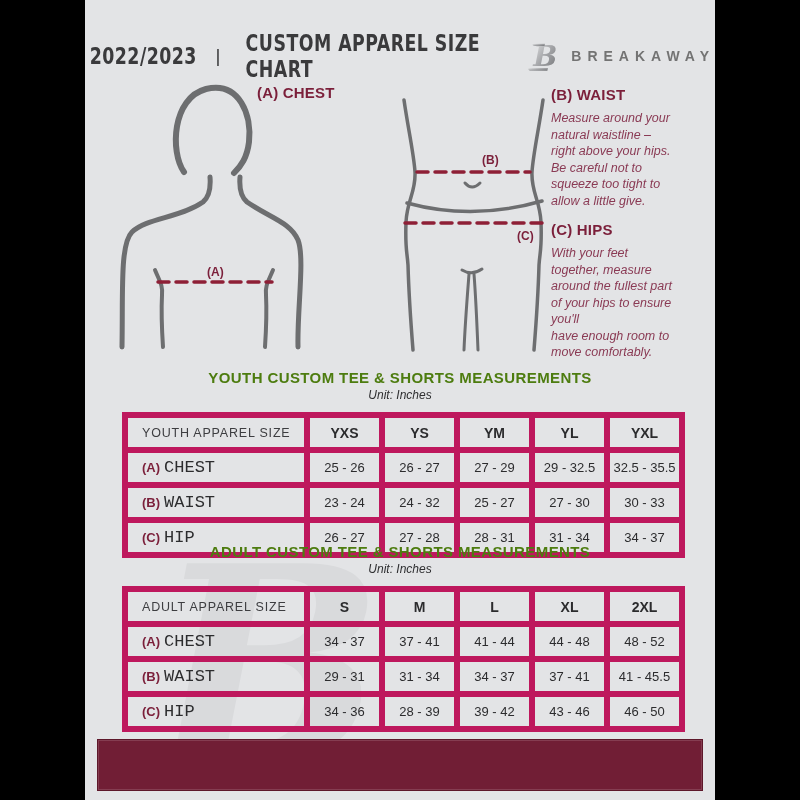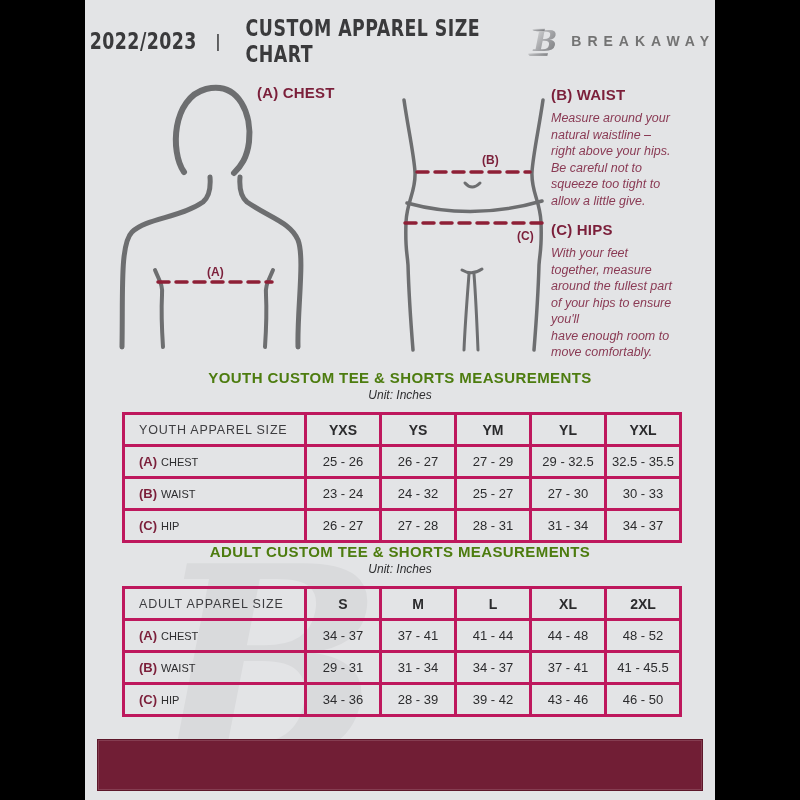--- a/index.html
+++ b/index.html
@@ -7,21 +7,21 @@
           font-family:"Liberation Sans",sans-serif;}
   .doc{position:absolute;left:85px;top:0;width:630px;height:800px;background:#e3e4e6;}
   .doc > *{position:absolute;z-index:1;}
 
   
   .watermark{z-index:0;left:70px;top:530px;font-family:"DejaVu Serif",serif;
              font-style:italic;font-weight:bold;font-size:270px;line-height:1;
              color:#d9dadc;user-select:none;}
 
   
-  .hdr{left:0;top:0;width:630px;height:82px;display:flex;align-items:center;
+  .hdr{left:0;top:15px;width:630px;height:82px;display:flex;align-items:center;
        justify-content:flex-start;gap:12px;}
   .hdr .season,.hdr .title{font-family:"DejaVu Sans","Liberation Sans",sans-serif;
        font-stretch:condensed;font-weight:bold;font-size:21px;color:#3a3a3c;
        letter-spacing:.5px;transform:scale(.92,1.08);}
   .hdr .pipe{font-size:19px;font-weight:300;color:#3a3a3c;padding:0 2px;}
   .hdr .logo{margin-left:14px;}
   .hdr .brand{font-size:14px;font-weight:bold;letter-spacing:6px;color:#737373;}
 
   
   .instr-h{font-size:15px;font-weight:bold;color:#7b1f3a;letter-spacing:.2px;}
@@ -36,28 +36,28 @@
              color:#4d7c0f;letter-spacing:.4px;}
   .tbl-unit{left:0;width:630px;text-align:center;font-size:12px;font-style:italic;
             font-weight:500;color:#2f2f31;}
   .youth-title{top:369px;} .youth-unit{top:388px;}
   .adult-title{top:543px;} .adult-unit{top:562px;}
 
   
   table.sizes{left:37px;width:557px;border-collapse:collapse;table-layout:fixed;
               background:transparent;}
   table.youth{top:412px;} table.adult{top:586px;}
-  table.sizes td{border:3px solid #be185d;height:29px;text-align:center;
+  table.sizes td{border:6px solid #be185d;height:29px;text-align:center;
                  font-size:13px;color:#2c2c2e;padding:0;}
   table.sizes td.lbl{text-align:left;padding-left:14px;}
   table.sizes tr.head td{font-weight:bold;font-size:14px;color:#2b2b2d;}
   table.sizes tr.head td.lbl{font-weight:normal;font-size:12.5px;letter-spacing:.8px;
                  color:#3d3d40;}
   table.sizes .pfx{font-weight:bold;color:#7b1f3a;margin-right:4px;}
-  table.sizes td.lbl span.nm{font-size:11px;}
+  table.sizes td.lbl span.nm{font-size:17px;font-family:Liberation Mono, monospace;}
 
   
   .footer-bar{left:12px;top:739px;width:604px;height:50px;background:#711e35;
               border:1px solid #5d172a;box-shadow:inset 0 0 0 1px rgba(255,255,255,.14);}
 
   
   .fig{overflow:visible;}
   .fig-left{left:25px;top:80px;}
   .fig-right{left:305px;top:100px;}
   .marker{font:bold 12px "Liberation Sans",sans-serif;fill:#7b1f3a;}

